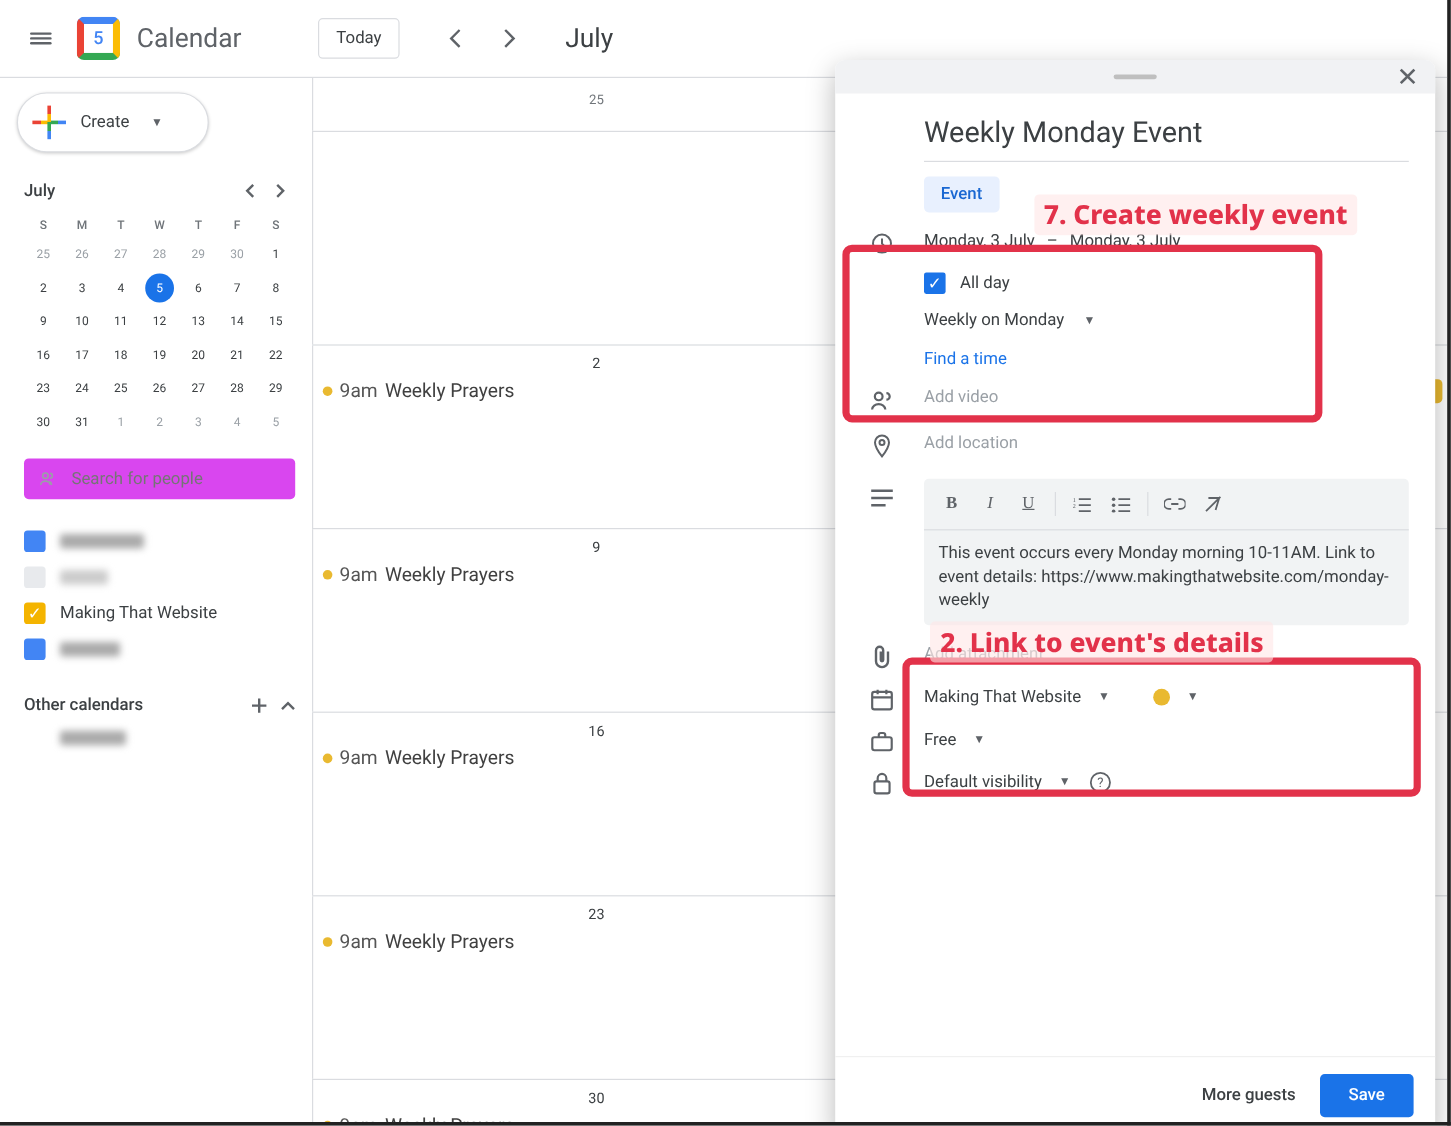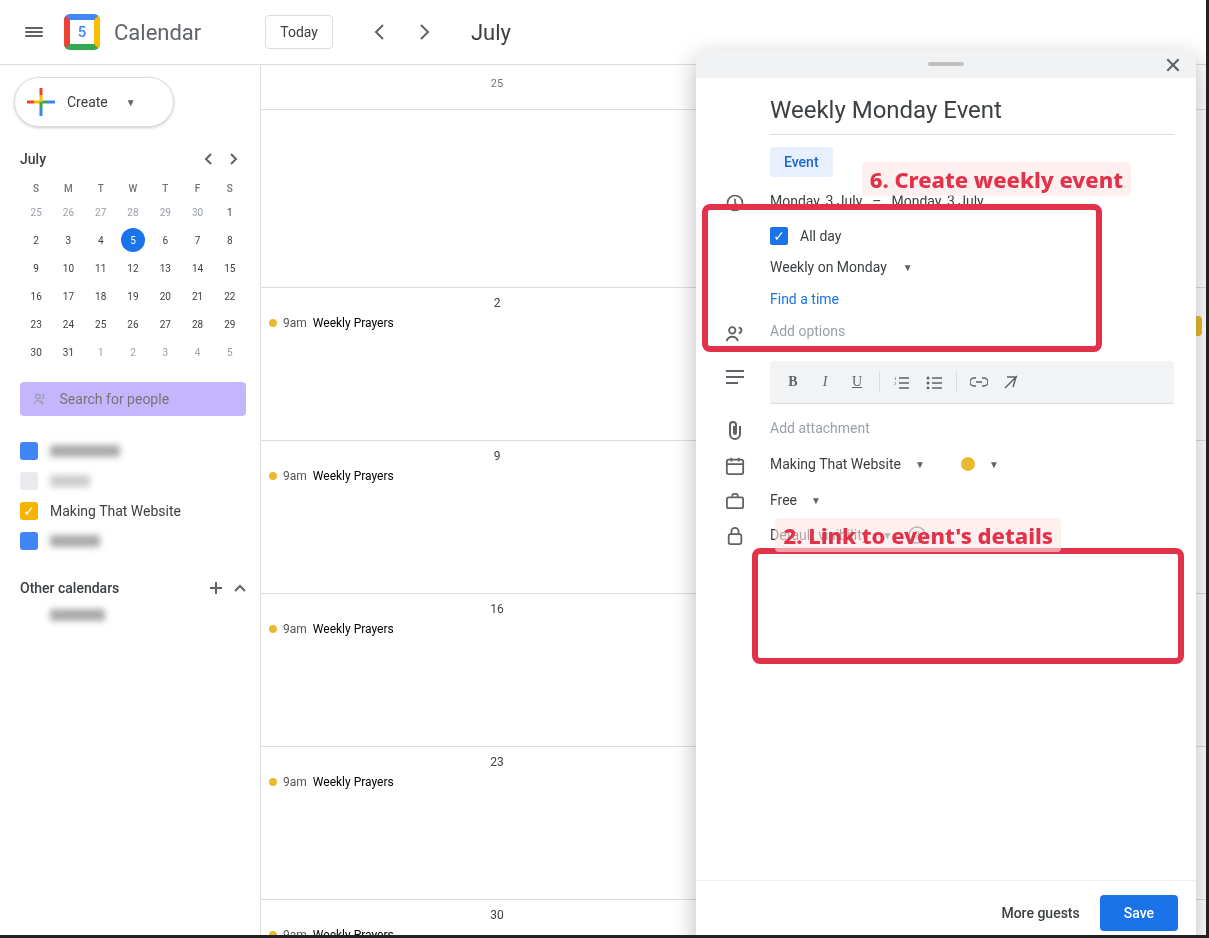--- a/index.html
+++ b/index.html
@@ -24,42 +24,42 @@
   .mini-cal{padding:0 6px}
   .mini-header{display:flex;align-items:center;justify-content:space-between;margin-bottom:8px}
   .mini-month{font-size:14px;color:#3c4043;font-weight:500}
   .mini-nav{display:flex;gap:2px}
   .mini-arrow{width:24px;height:24px;display:flex;align-items:center;justify-content:center;cursor:pointer;color:#5f6368;border-radius:50%}
   .mini-grid{display:grid;grid-template-columns:repeat(7,1fr);gap:0;text-align:center}
   .mini-dow{font-size:10px;color:#70757a;font-weight:500;padding:4px 0}
   .mini-day{font-size:10px;color:#3c4043;padding:7px 0;cursor:pointer;border-radius:50%;width:24px;height:24px;margin:2px auto;display:flex;align-items:center;justify-content:center}
   .mini-day.other{color:#9aa0a6}
   .mini-day.today{background:#1a73e8;color:#fff}
-  .search-people{margin:16px 6px;background:#c4b5fd;border-radius:4px;padding:8px 12px;display:flex;align-items:center;gap:12px;color:#9aa0a6}
+  .search-people{margin:16px 6px;background:#d946ef;border-radius:4px;padding:8px 12px;display:flex;align-items:center;gap:12px;color:#9aa0a6}
   .search-people input{border:none;background:none;outline:none;font-size:14px;color:#3c4043;font-family:inherit;width:100%}
   .cal-section{margin:20px 6px 8px}
   .cal-section-hdr{display:flex;align-items:center;justify-content:space-between;cursor:pointer;padding:4px 0}
   .cal-section-title{font-size:14px;font-weight:500}
   .cal-item{display:flex;align-items:center;gap:12px;padding:6px 0}
   .cal-chk{width:18px;height:18px;border-radius:3px;display:flex;align-items:center;justify-content:center;color:#fff;font-size:14px}
   .cal-label-blur{width:70px;height:12px;background:#aaa;filter:blur(3px);border-radius:2px}
   .grid{flex:1;position:relative;overflow:hidden}
   .day-col{flex:1;border-left:1px solid #dadce0}
   .day-hdr{text-align:center;padding:10px 0 6px}
   .dow{font-size:11px;color:#70757a;font-weight:500;letter-spacing:.5px}
   .daynum{font-size:11px;color:#70757a;margin-top:2px;font-weight:400}
   .week-row{display:flex;height:153px;border-top:1px solid #dadce0}
   .week-row:first-of-type{height:220px;border-top:none}
   .day-cell{flex:1;border-left:1px solid #dadce0;padding:4px 0;position:relative}
   .cell-date{text-align:center;font-size:12px;color:#3c4043;padding:4px 0}
   .event-pill{background:#e9b930;color:#fff;font-size:12px;padding:3px 10px;border-radius:4px;margin:2px 4px;white-space:nowrap;overflow:hidden}
-  .event-line{display:flex;align-items:center;gap:6px;padding:2px 8px;font-size:12px}
+  .event-line{display:flex;align-items:center;gap:6px;padding:2px 8px;font-size:16px}
   .dot{width:8px;height:8px;border-radius:50%;background:#e9b930}
   .ev-time{color:#555}
-  .ev-name{color:#000000}
+  .ev-name{color:#404040}
   
   .dialog{position:absolute;right:10px;top:50px;bottom:-10px;width:500px;background:#fff;border-radius:8px;box-shadow:0 8px 24px rgba(0,0,0,.28);display:flex;flex-direction:column;z-index:50}
   .dlg-handle{height:28px;background:#f1f2f4;border-radius:8px 8px 0 0;display:flex;align-items:center;justify-content:center;position:relative}
   .handle-bar{width:36px;height:4px;background:#bfbfbf;border-radius:2px}
   .dlg-close{position:absolute;right:10px;top:2px;font-size:22px;color:#5f6368;cursor:pointer;width:26px;height:26px;display:flex;align-items:center;justify-content:center;border-radius:50%}
   .dlg-body{flex:1;overflow-y:auto;padding:12px 22px 12px 22px}
   .dlg-title-inp{width:calc(100% - 52px);margin-left:52px;border:none;border-bottom:1px solid #dadce0;font-size:24px;padding:6px 0 10px;outline:none;color:#3c4043;font-family:inherit}
   .tab-row{margin:12px 0 8px 52px}
   .tab-chip{display:inline-block;background:#e8f0fe;color:#1967d2;padding:7px 14px;border-radius:4px;font-size:14px;font-weight:500;cursor:pointer}
   .dlg-row{display:flex;align-items:flex-start;padding:8px 0;gap:18px}
@@ -362,21 +362,30 @@
     </div>
     <a class="link-txt">Find a time</a>
     <div class="dlg-row center">
       <div class="dlg-icon">
           <svg width="22" height="22" viewBox="0 0 24 24">
             <circle cx="9" cy="8" r="3.5" fill="none" stroke="#5f6368" stroke-width="2"></circle>
             <path d="M3 20c0-3 3-5 6-5s6 2 6 5" fill="none" stroke="#5f6368" stroke-width="2"></path>
             <path d="M16 11a3 3 0 100-6" fill="none" stroke="#5f6368" stroke-width="2"></path>
           </svg>
         </div>
-      <span class="placeholder-txt">Add options</span>
+      <span class="placeholder-txt">Add video</span>
+    </div>
+    <div class="dlg-row center">
+      <div class="dlg-icon">
+          <svg width="20" height="22" viewBox="0 0 24 26">
+            <path d="M12 2a7 7 0 00-7 7c0 5 7 14 7 14s7-9 7-14a7 7 0 00-7-7z" fill="none" stroke="#5f6368" stroke-width="2"></path>
+            <circle cx="12" cy="9" r="2.5" fill="none" stroke="#5f6368" stroke-width="2"></circle>
+          </svg>
+        </div>
+      <span class="placeholder-txt">Add location</span>
     </div>
     <div class="dlg-row">
       <div class="dlg-icon" style="padding-top:8px">
           <svg width="20" height="16" viewBox="0 0 20 16">
             <path d="M1 2h18M1 8h18M1 14h12" stroke="#5f6368" stroke-width="2"></path>
           </svg>
         </div>
       <div class="desc-box">
         <div class="toolbar">
           <div class="tb-btn" style="font-weight:bold">B</div>
@@ -403,20 +412,21 @@
               <svg width="18" height="10" viewBox="0 0 18 10">
                 <path d="M6 1H4a4 4 0 000 8h2M12 1h2a4 4 0 010 8h-2M6 5h6" stroke="#5f6368" stroke-width="1.5" fill="none"></path>
               </svg>
             </div>
           <div class="tb-btn">
               <svg width="16" height="16" viewBox="0 0 16 16">
                 <path d="M4 3h9l-3 10M2 14l12-12" stroke="#5f6368" stroke-width="1.5" fill="none"></path>
               </svg>
             </div>
         </div>
+        <div class="desc-text">This event occurs every Monday morning 10-11AM. Link to event details: https://www.makingthatwebsite.com/monday-weekly</div>
       </div>
     </div>
     <div class="dlg-row center">
       <div class="dlg-icon">
           <svg width="18" height="20" viewBox="0 0 18 20">
             <path d="M14 6v8a5 5 0 01-10 0V5a3 3 0 016 0v8a1 1 0 01-2 0V6" stroke="#5f6368" stroke-width="2" fill="none"></path>
           </svg>
         </div>
       <span class="placeholder-txt">Add attachment</span>
     </div>
@@ -463,16 +473,16 @@
           </svg>
       </span>
     </div>
   </div>
   <div class="dlg-footer">
     <span class="more-opt">More guests</span>
     <button class="save-btn">Save</button>
   </div>
 </div>
 
-<div class="anno" style="top:162px;right:75px">6. Create weekly event</div>
+<div class="anno" style="top:162px;right:75px">7. Create weekly event</div>
 <div class="anno-box" style="top:204px;right:104px;width:400px;height:148px"></div>
 <div class="anno" style="top:518px;right:145px">2. Link to event's details</div>
 <div class="anno-box" style="top:548px;right:22px;width:432px;height:116px"></div>
 
 </body></html>

